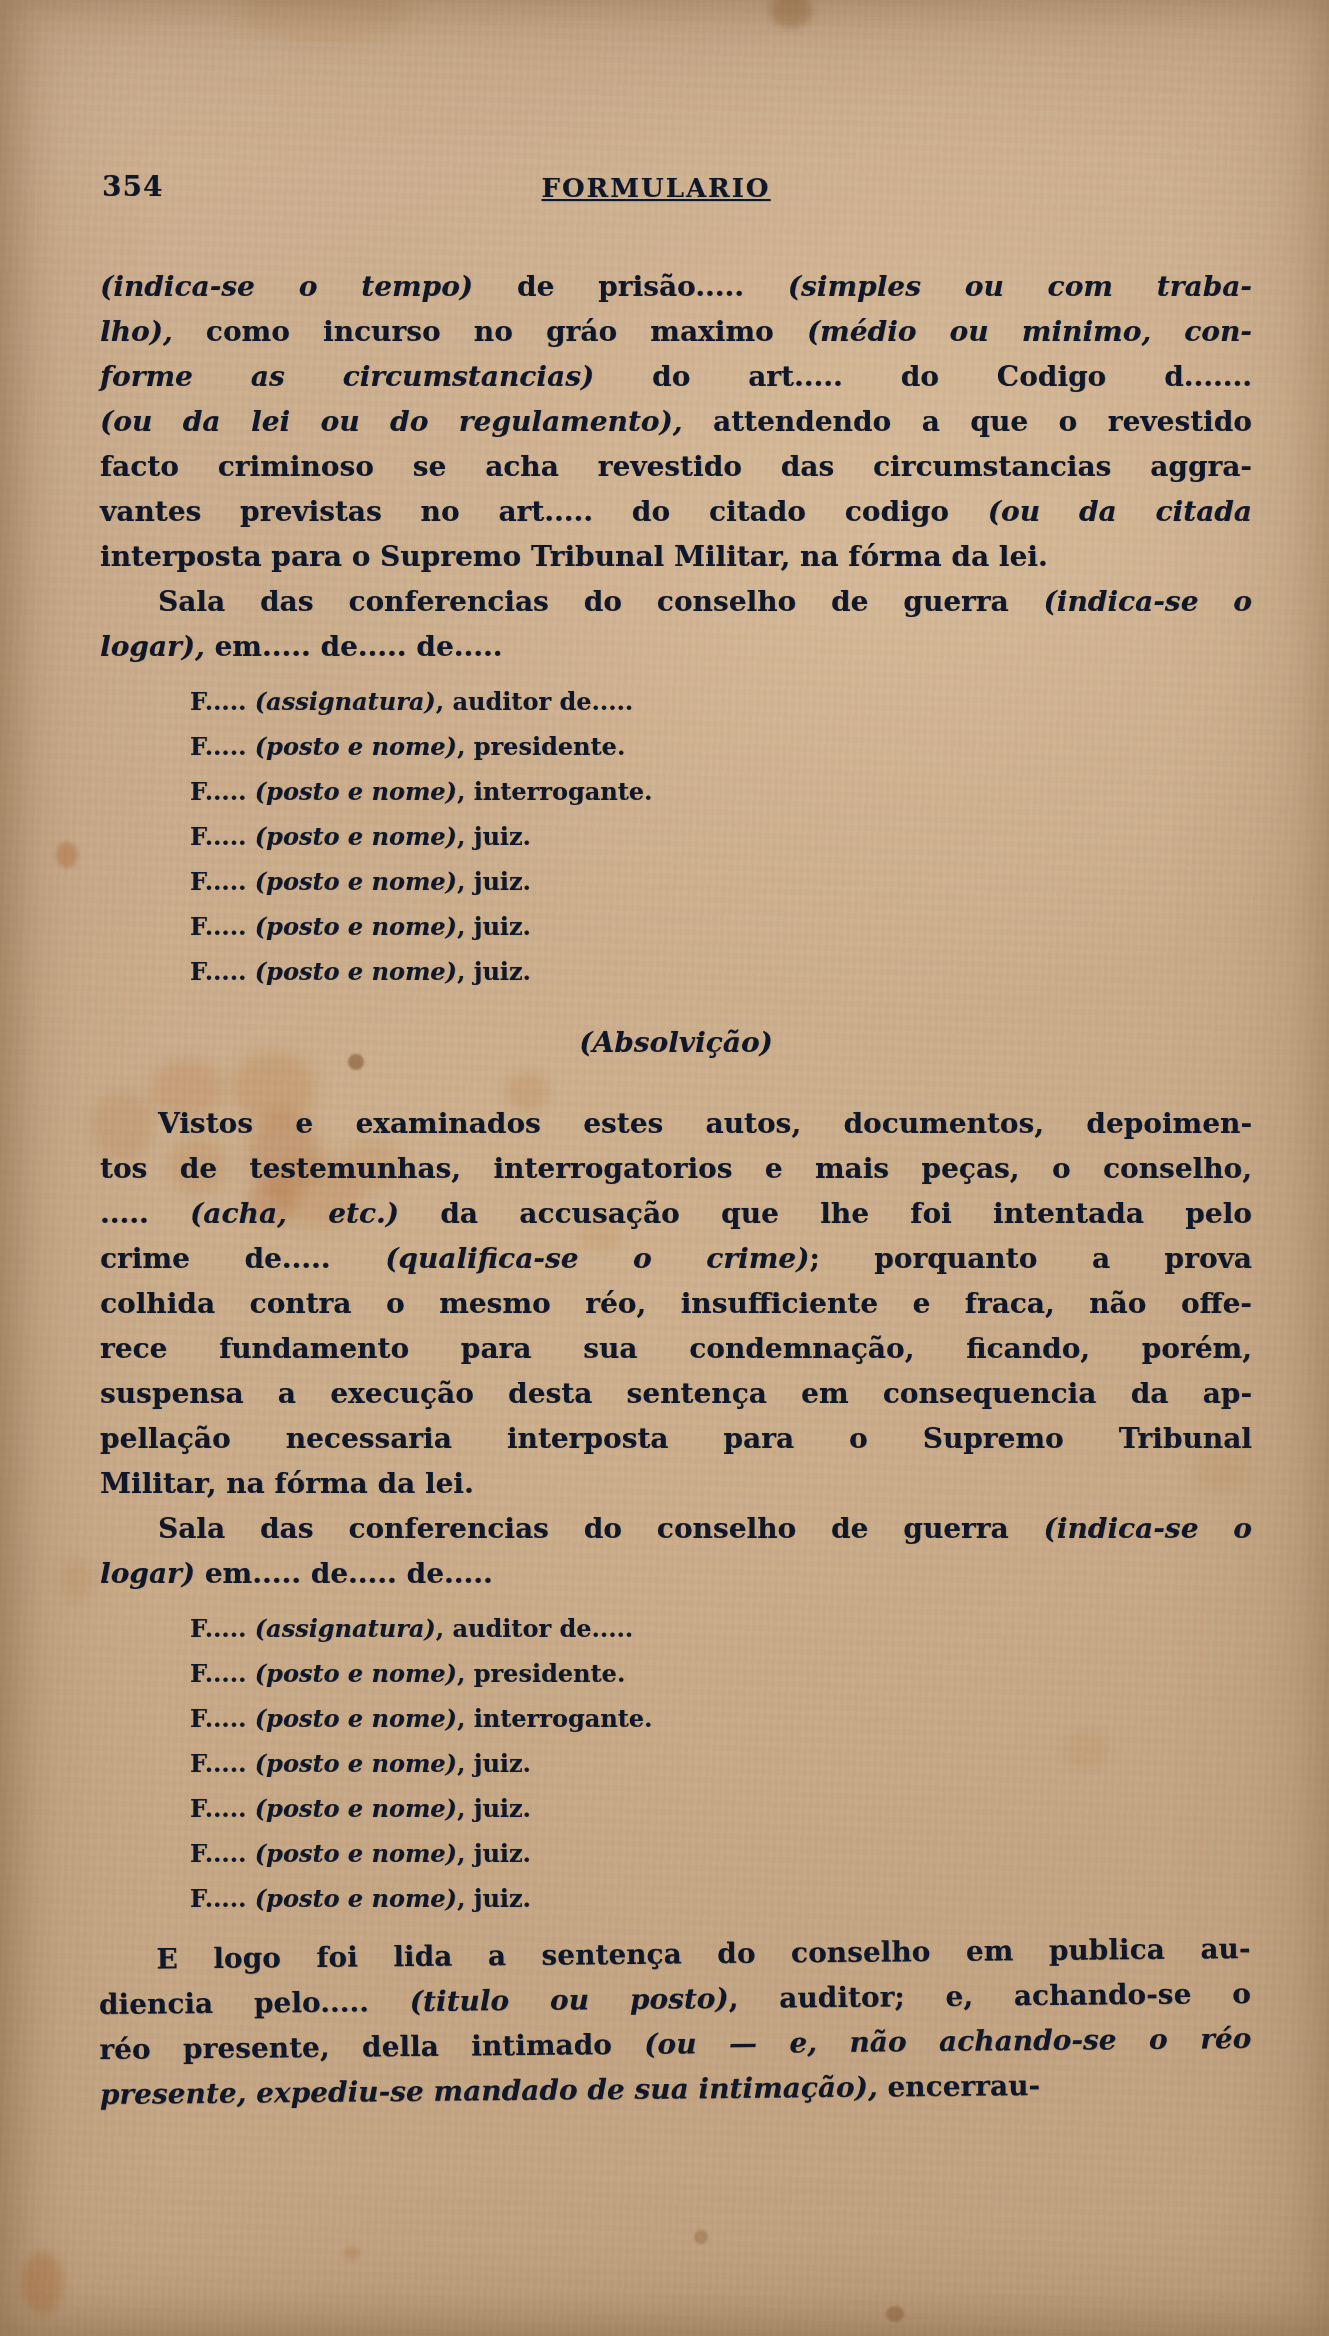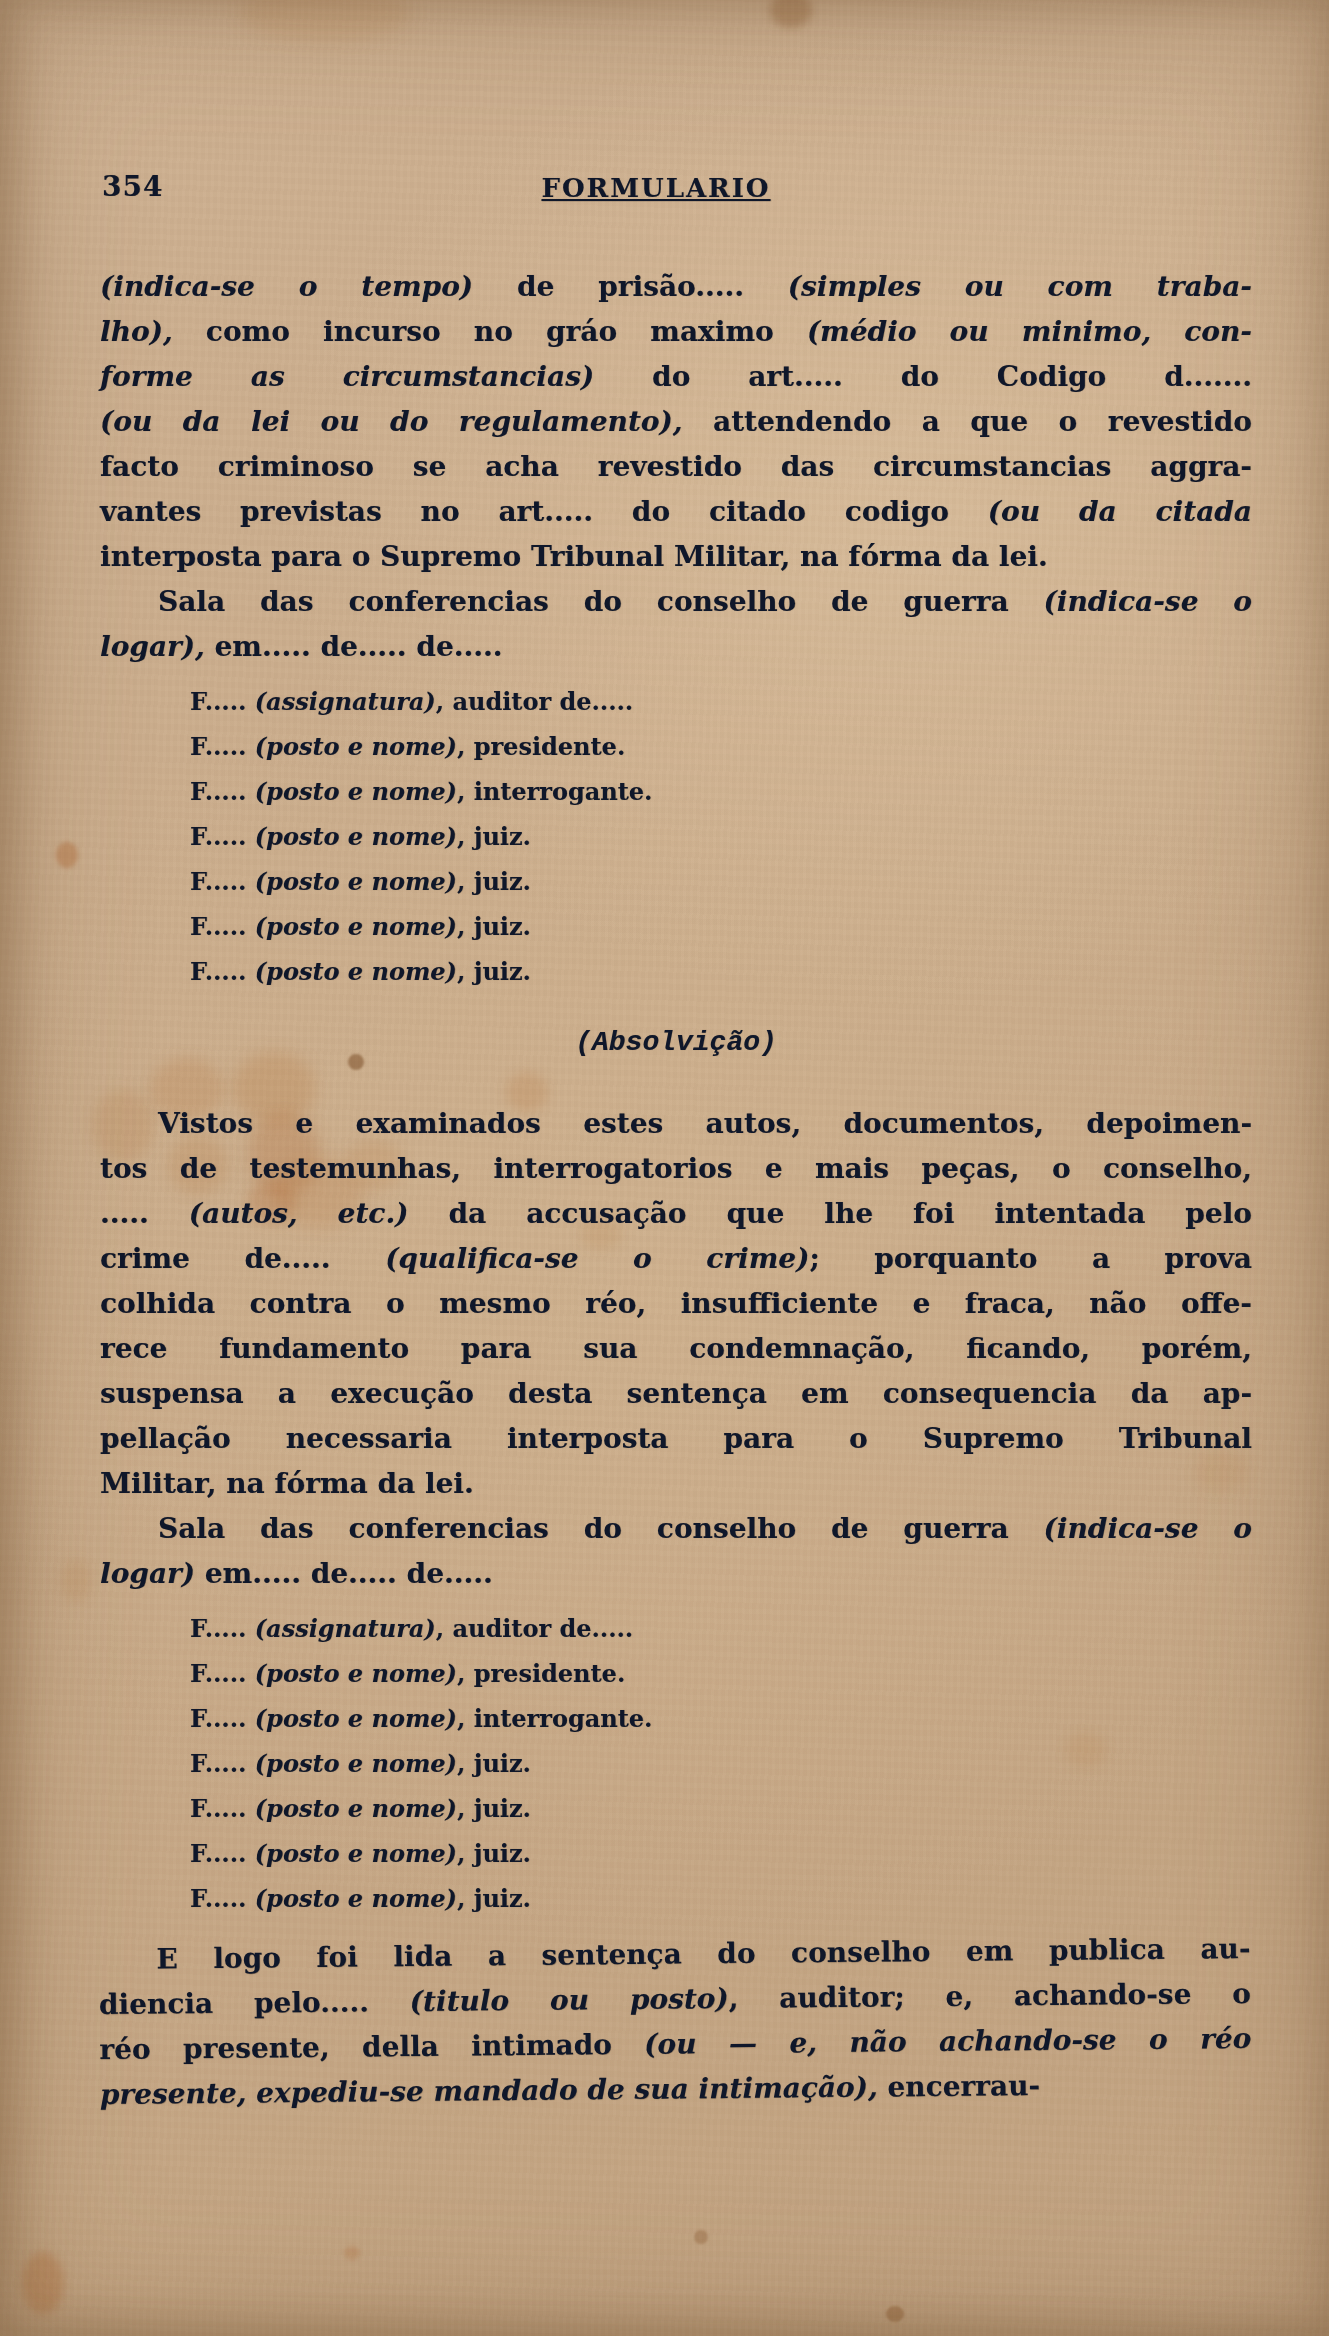--- a/index.html
+++ b/index.html
@@ -37,21 +37,21 @@
 
   .para{font-size:28px;line-height:45px;}
   .line{text-align:justify;text-align-last:justify;}
   .line.last{text-align-last:left;}
   .indented .line:first-child{text-indent:58px;}
   i{font-style:italic;}
 
   .siglist{font-size:24px;line-height:45px;margin:10px 0 0 90px;}
   .siglist .line{text-align:left;text-align-last:left;}
 
-  .sect-heading{font-size:28px;line-height:45px;text-align:center;margin:26px 0 36px 0;font-family:Liberation Mono, monospace;}
+  .sect-heading{font-size:28px;line-height:45px;text-align:center;margin:26px 0 36px 0;}
 
   .tilted{transform:rotate(-0.55deg);transform-origin:0 100%;}
   .gap-top{margin-top:16px;}
 </style>
 </head>
 <body>
 
 <div class="paper"></div>
 <div class="fiber"></div>
 
@@ -107,21 +107,21 @@
       <div class="line"><span>F..... </span><i>(posto e nome)</i><span>, juiz.</span></div>
       <div class="line"><span>F..... </span><i>(posto e nome)</i><span>, juiz.</span></div>
       <div class="line last"><span>F..... </span><i>(posto e nome)</i><span>, juiz.</span></div>
     </div>
 
   <div class="sect-heading"><i>(Absolvição)</i></div>
 
   <div class="para indented">
       <div class="line"><span>Vistos e examinados estes autos, documentos, depoimen-</span></div>
       <div class="line"><span>tos de testemunhas, interrogatorios e mais peças, o conselho,</span></div>
-      <div class="line"><span>..... </span><i>(autos, etc.)</i><span> da accusação que lhe foi intentada pelo</span></div>
+      <div class="line"><span>..... </span><i>(acha, etc.)</i><span> da accusação que lhe foi intentada pelo</span></div>
       <div class="line"><span>crime de..... </span><i>(qualifica-se o crime)</i><span>; porquanto a prova</span></div>
       <div class="line"><span>colhida contra o mesmo réo, insufficiente e fraca, não offe-</span></div>
       <div class="line"><span>rece fundamento para sua condemnação, ficando, porém,</span></div>
       <div class="line"><span>suspensa a execução desta sentença em consequencia da ap-</span></div>
       <div class="line"><span>pellação necessaria interposta para o Supremo Tribunal</span></div>
       <div class="line last"><span>Militar, na fórma da lei.</span></div>
     </div>
 
   <div class="para indented">
       <div class="line"><span>Sala das conferencias do conselho de guerra </span><i>(indica-se o</i></div>

